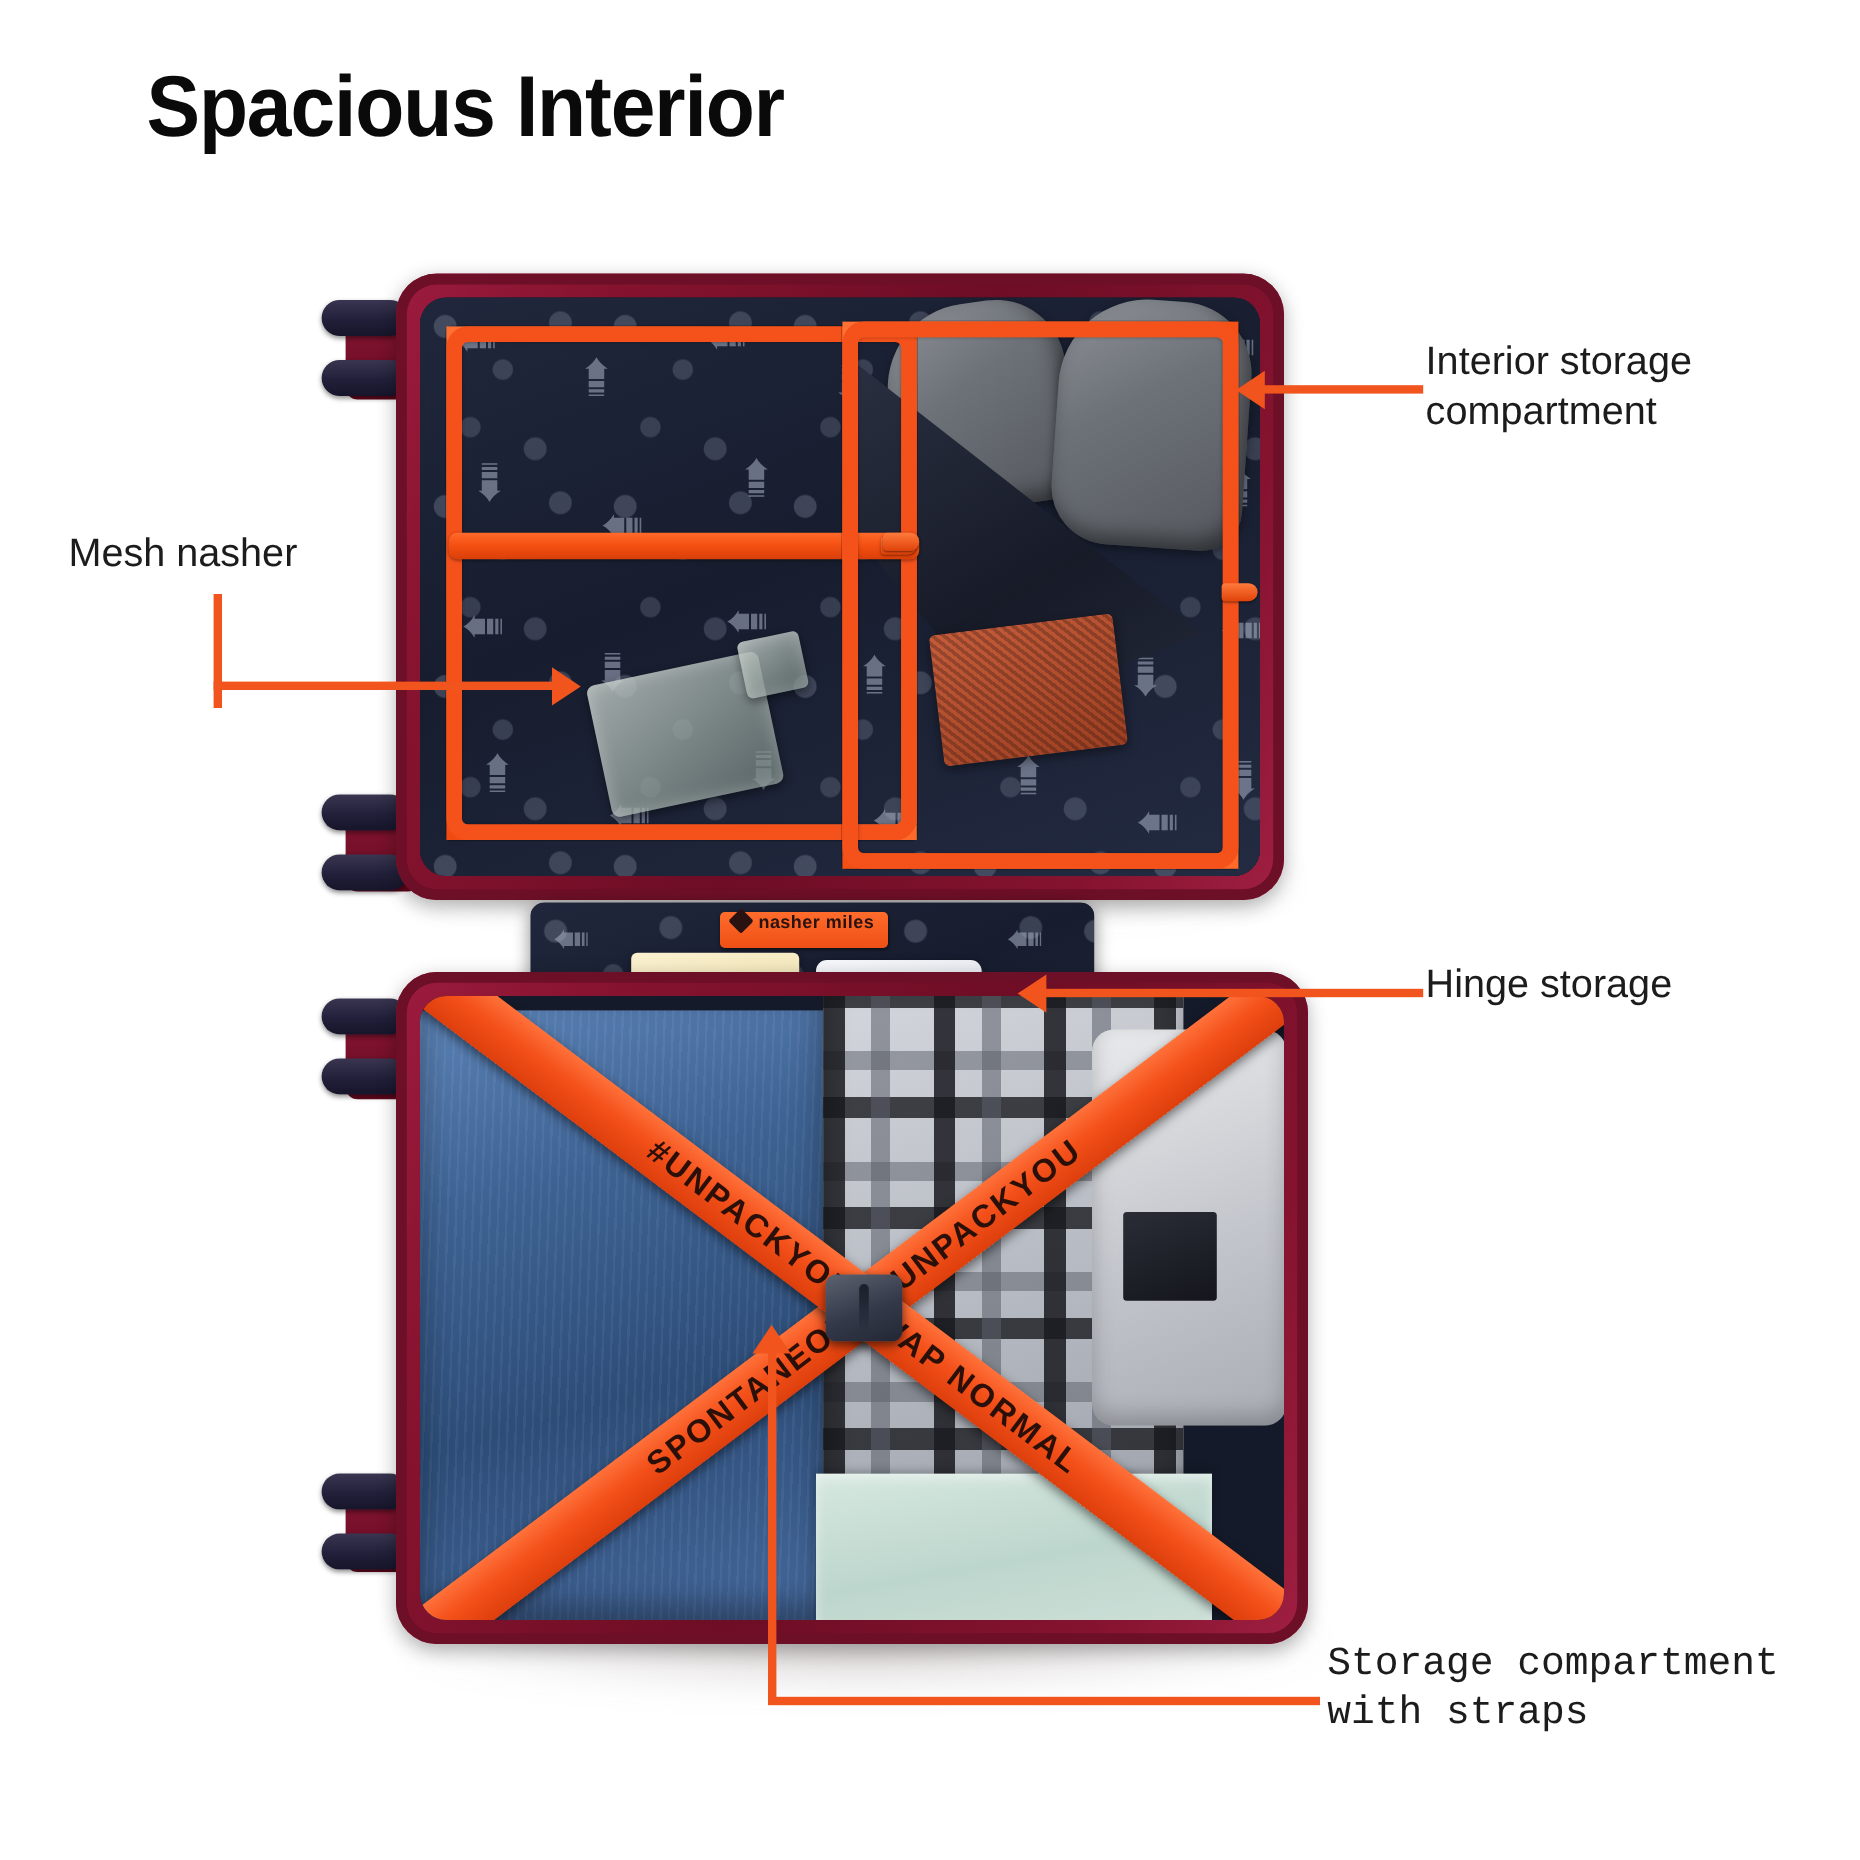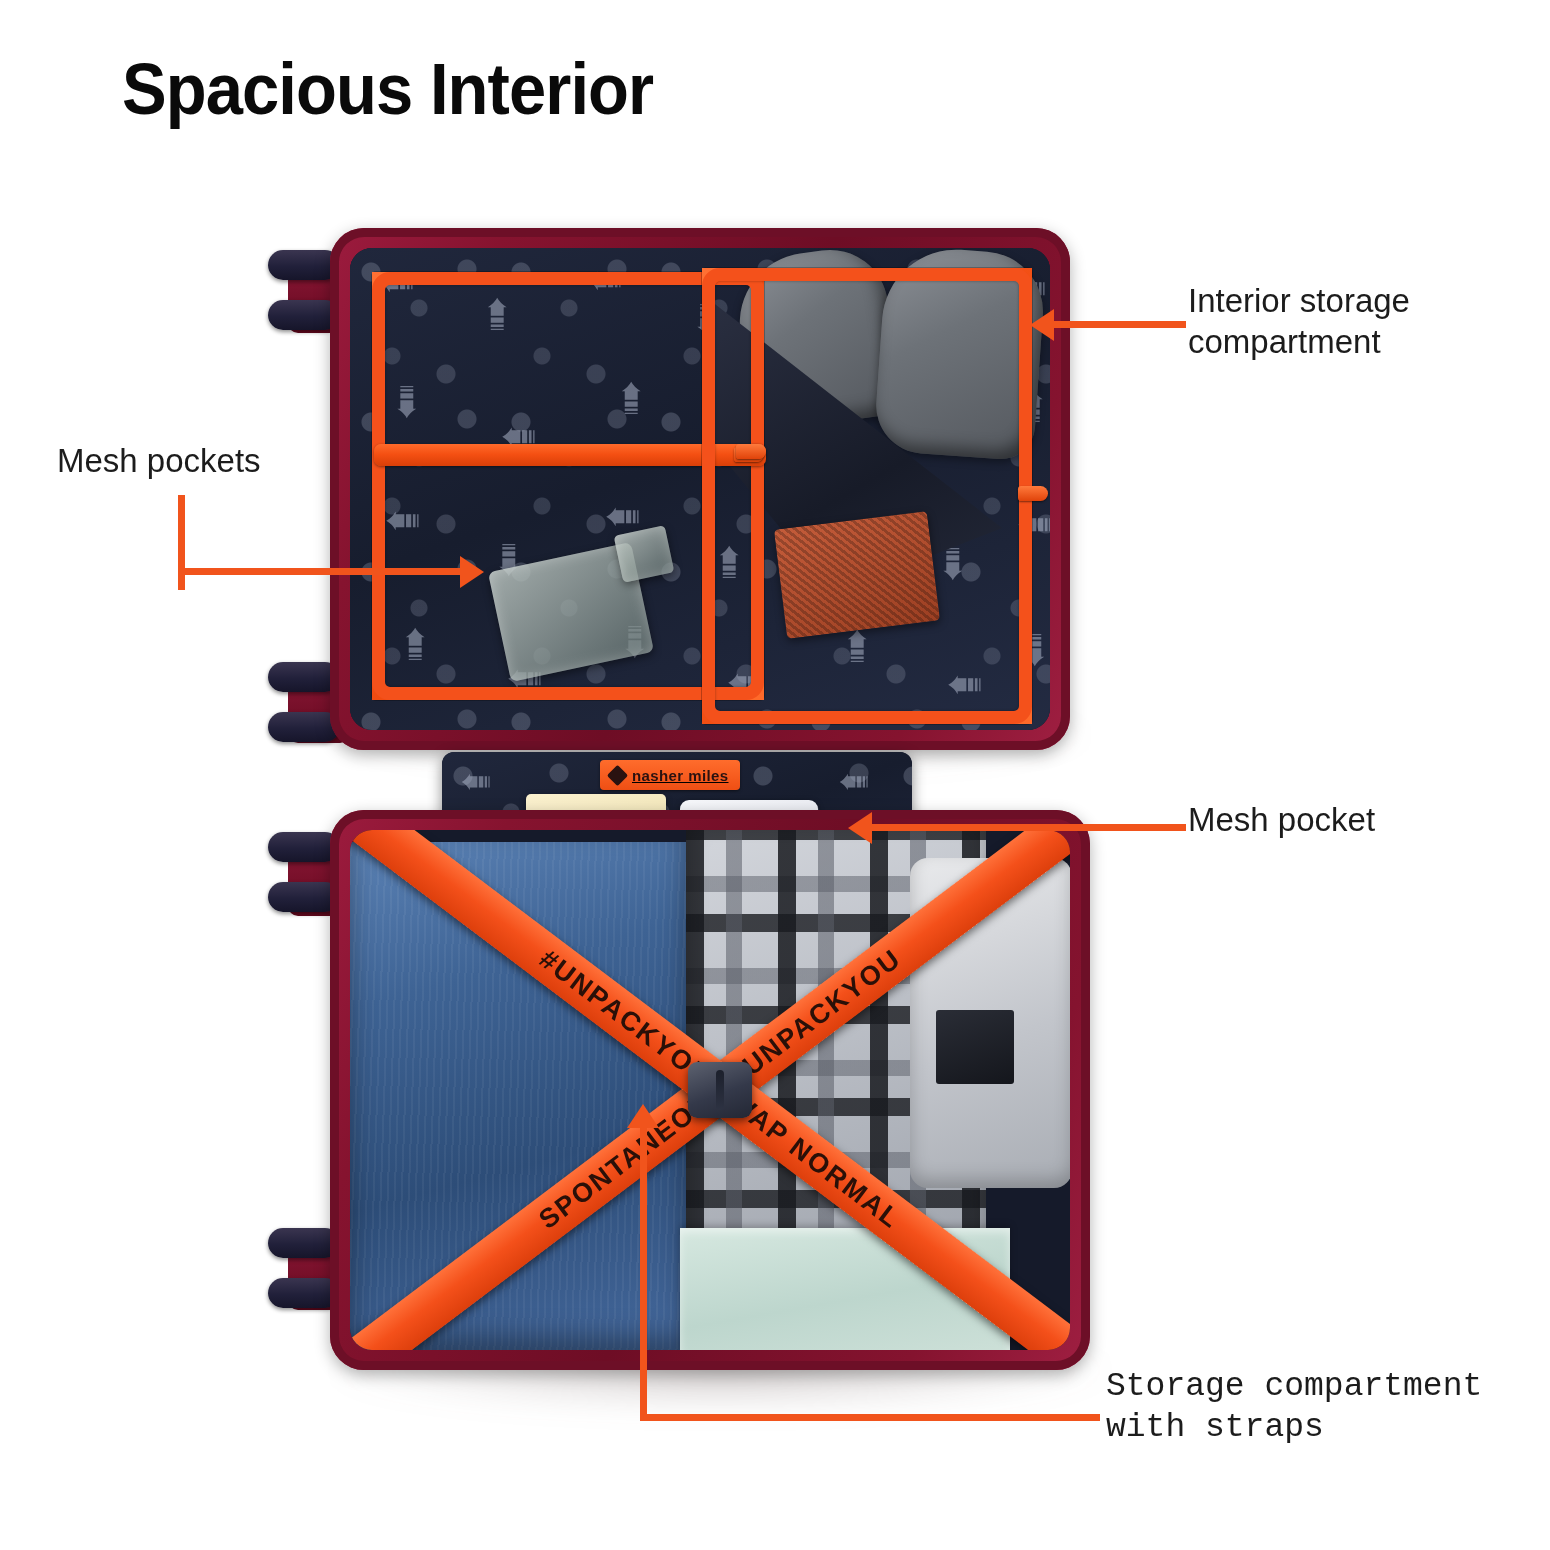--- a/index.html
+++ b/index.html
@@ -189,25 +189,23 @@
     position: absolute;
     border-radius: 12px;
     overflow: hidden;
     box-shadow: 0 4px 14px rgba(0,0,0,.45);
   }
   .brand-tag {
     position: absolute;
     background: linear-gradient(180deg,#ff6c2c,#ef4f14);
     border-radius: 4px;
     display: flex;
-    align-items: center;
     gap: 7px;
     padding: 0 10px;
     box-shadow: 0 1px 3px rgba(0,0,0,.5);
-    text-decoration: underline;
   }
   .brand-tag .diamond {
     width: 15px; height: 15px;
     background: #2a1210;
     transform: rotate(45deg);
     border-radius: 2px;
     flex: 0 0 auto;
   }
   .brand-tag .bt-text {
     font-size: 15px;
@@ -469,20 +467,20 @@
   <div class="leader leader-h" id="lead-hinge-h"></div>
   <div class="arrowhead arrow-left" id="lead-hinge-a"></div>
 
   <div class="leader leader-h" id="lead-stor-h"></div>
   <div class="leader leader-v" id="lead-stor-v"></div>
   <div class="arrowhead arrow-up" id="lead-stor-a"></div>
 
   <div class="callout" id="callout-zippered">Interior storage
 compartment</div>
 
-  <div class="callout" id="callout-mesh">Mesh pockets</div>
-
-  <div class="callout" id="callout-hinge">Mesh pocket</div>
+  <div class="callout" id="callout-mesh">Mesh nasher</div>
+
+  <div class="callout" id="callout-hinge">Hinge storage</div>
 
   <div class="callout" id="callout-storage">Storage compartment
 with straps</div>
 
 </div>
 
 </body></html>

